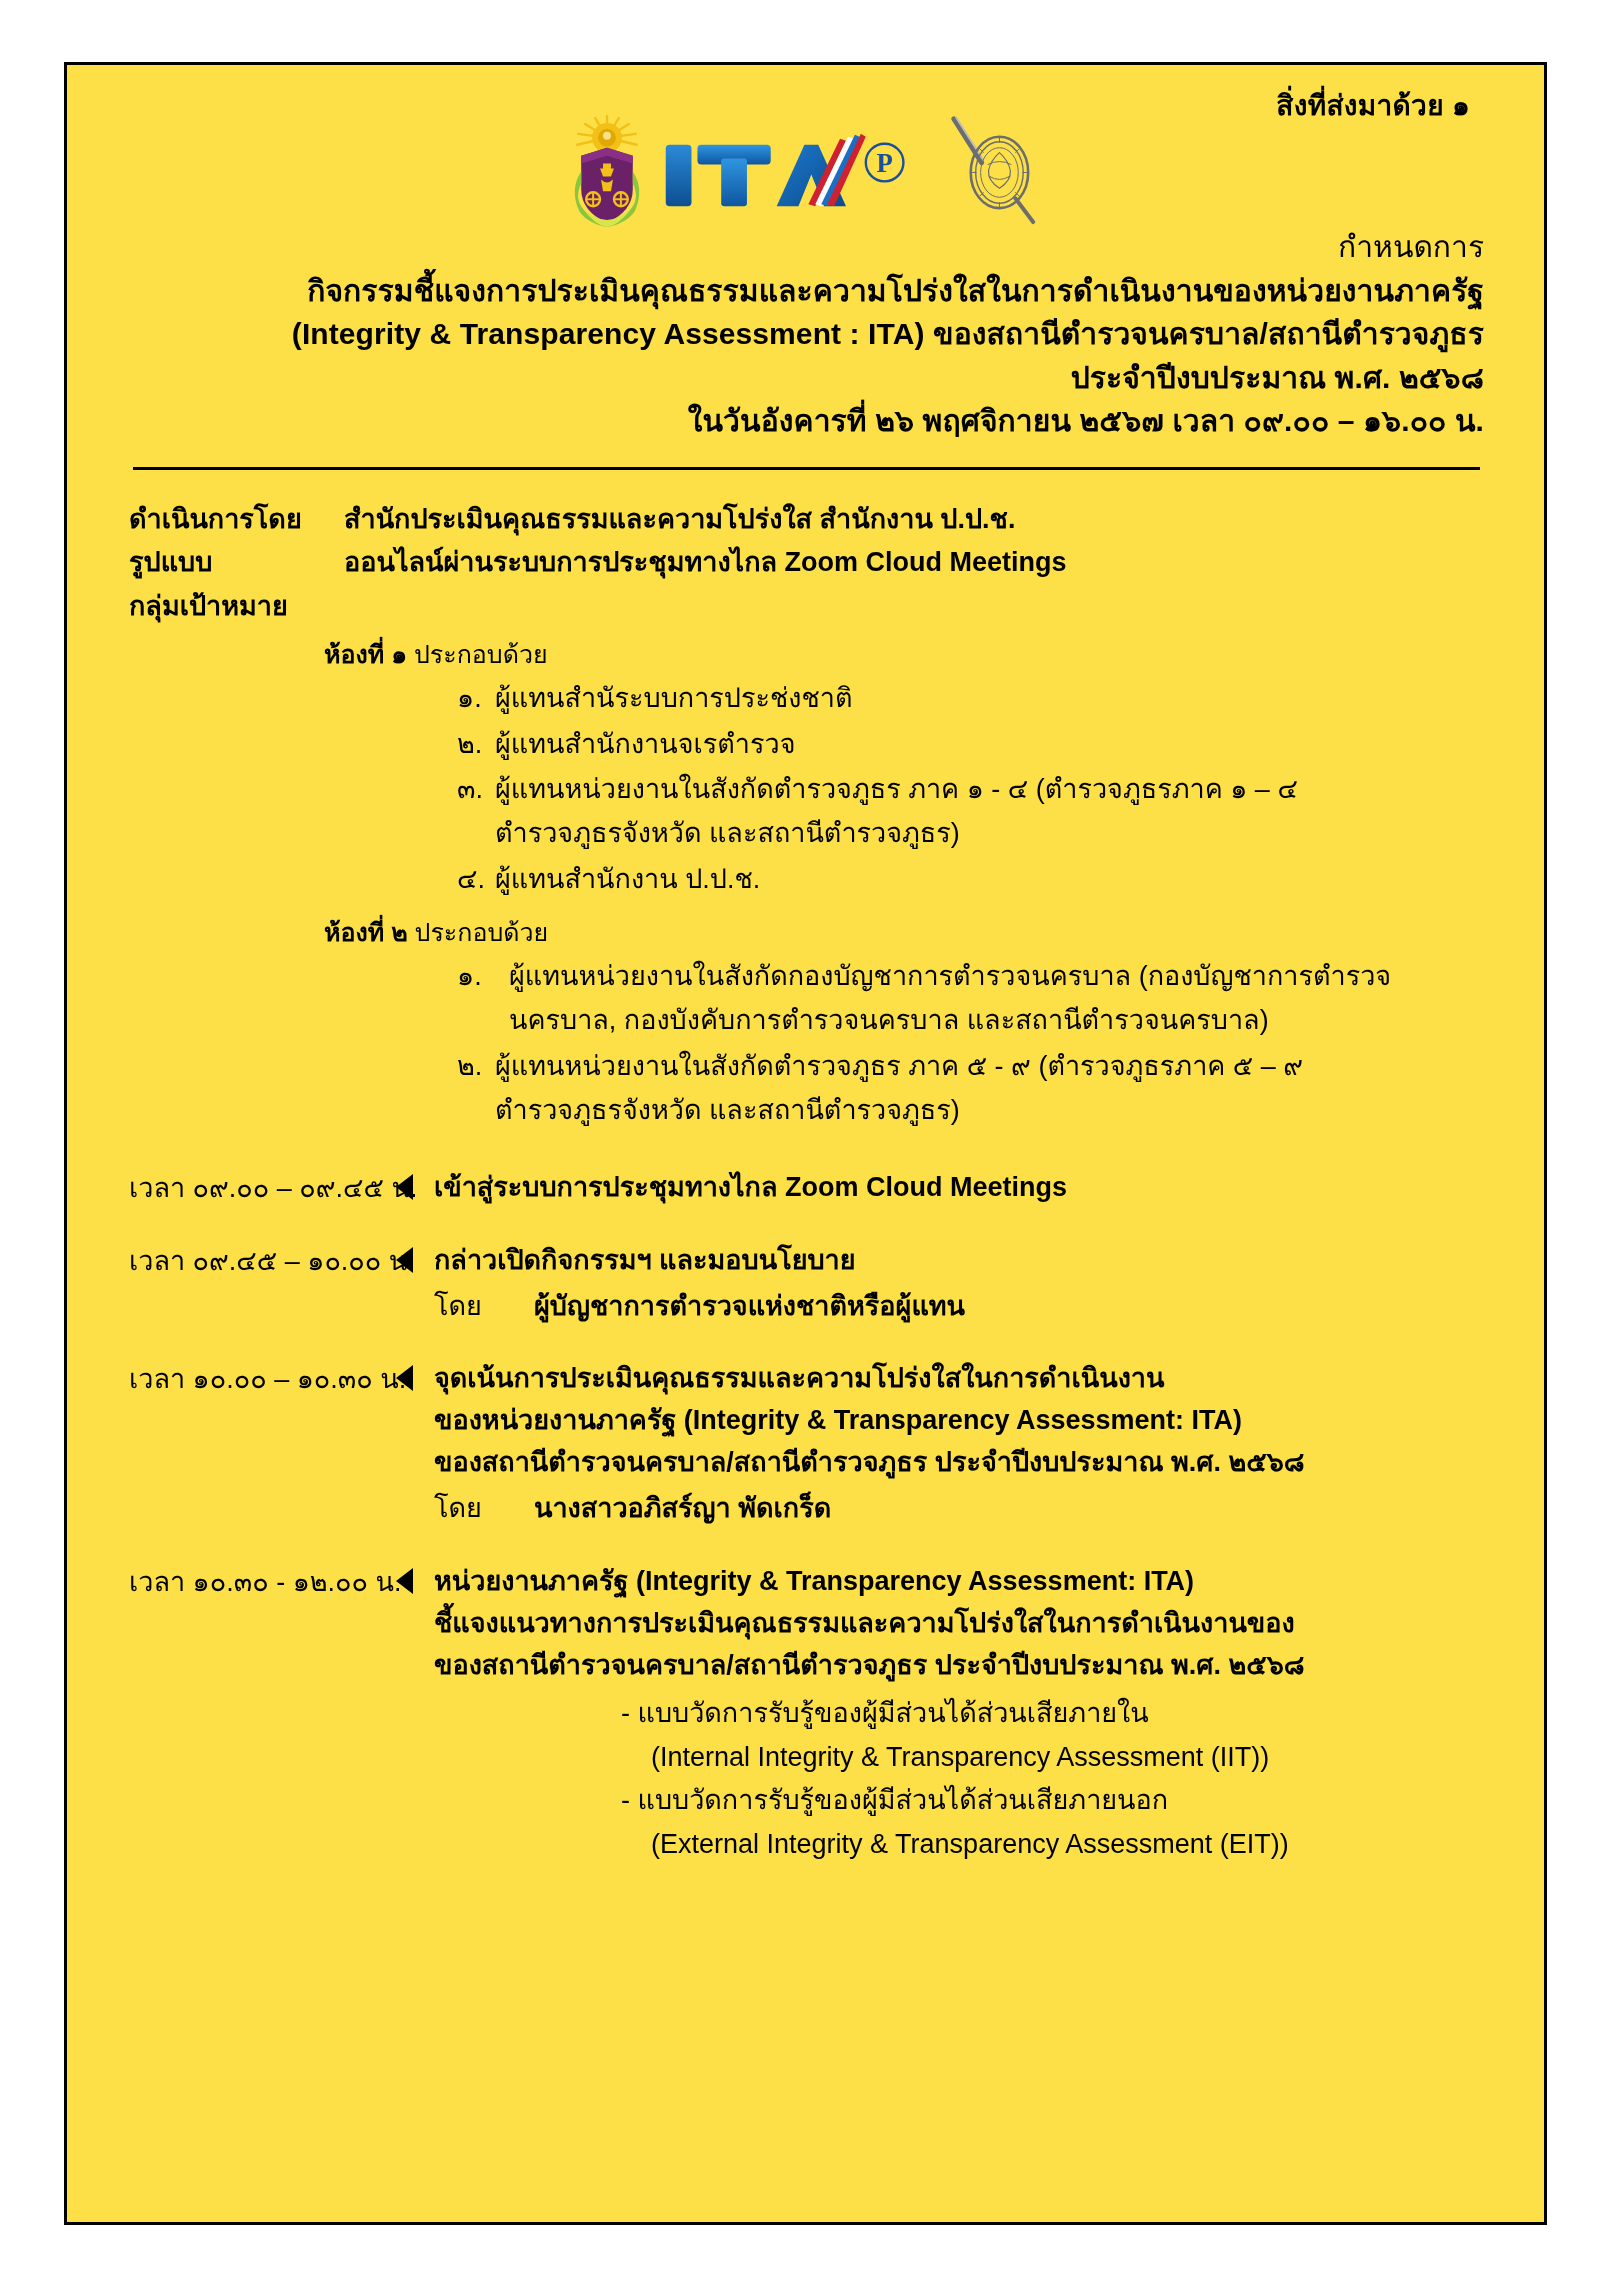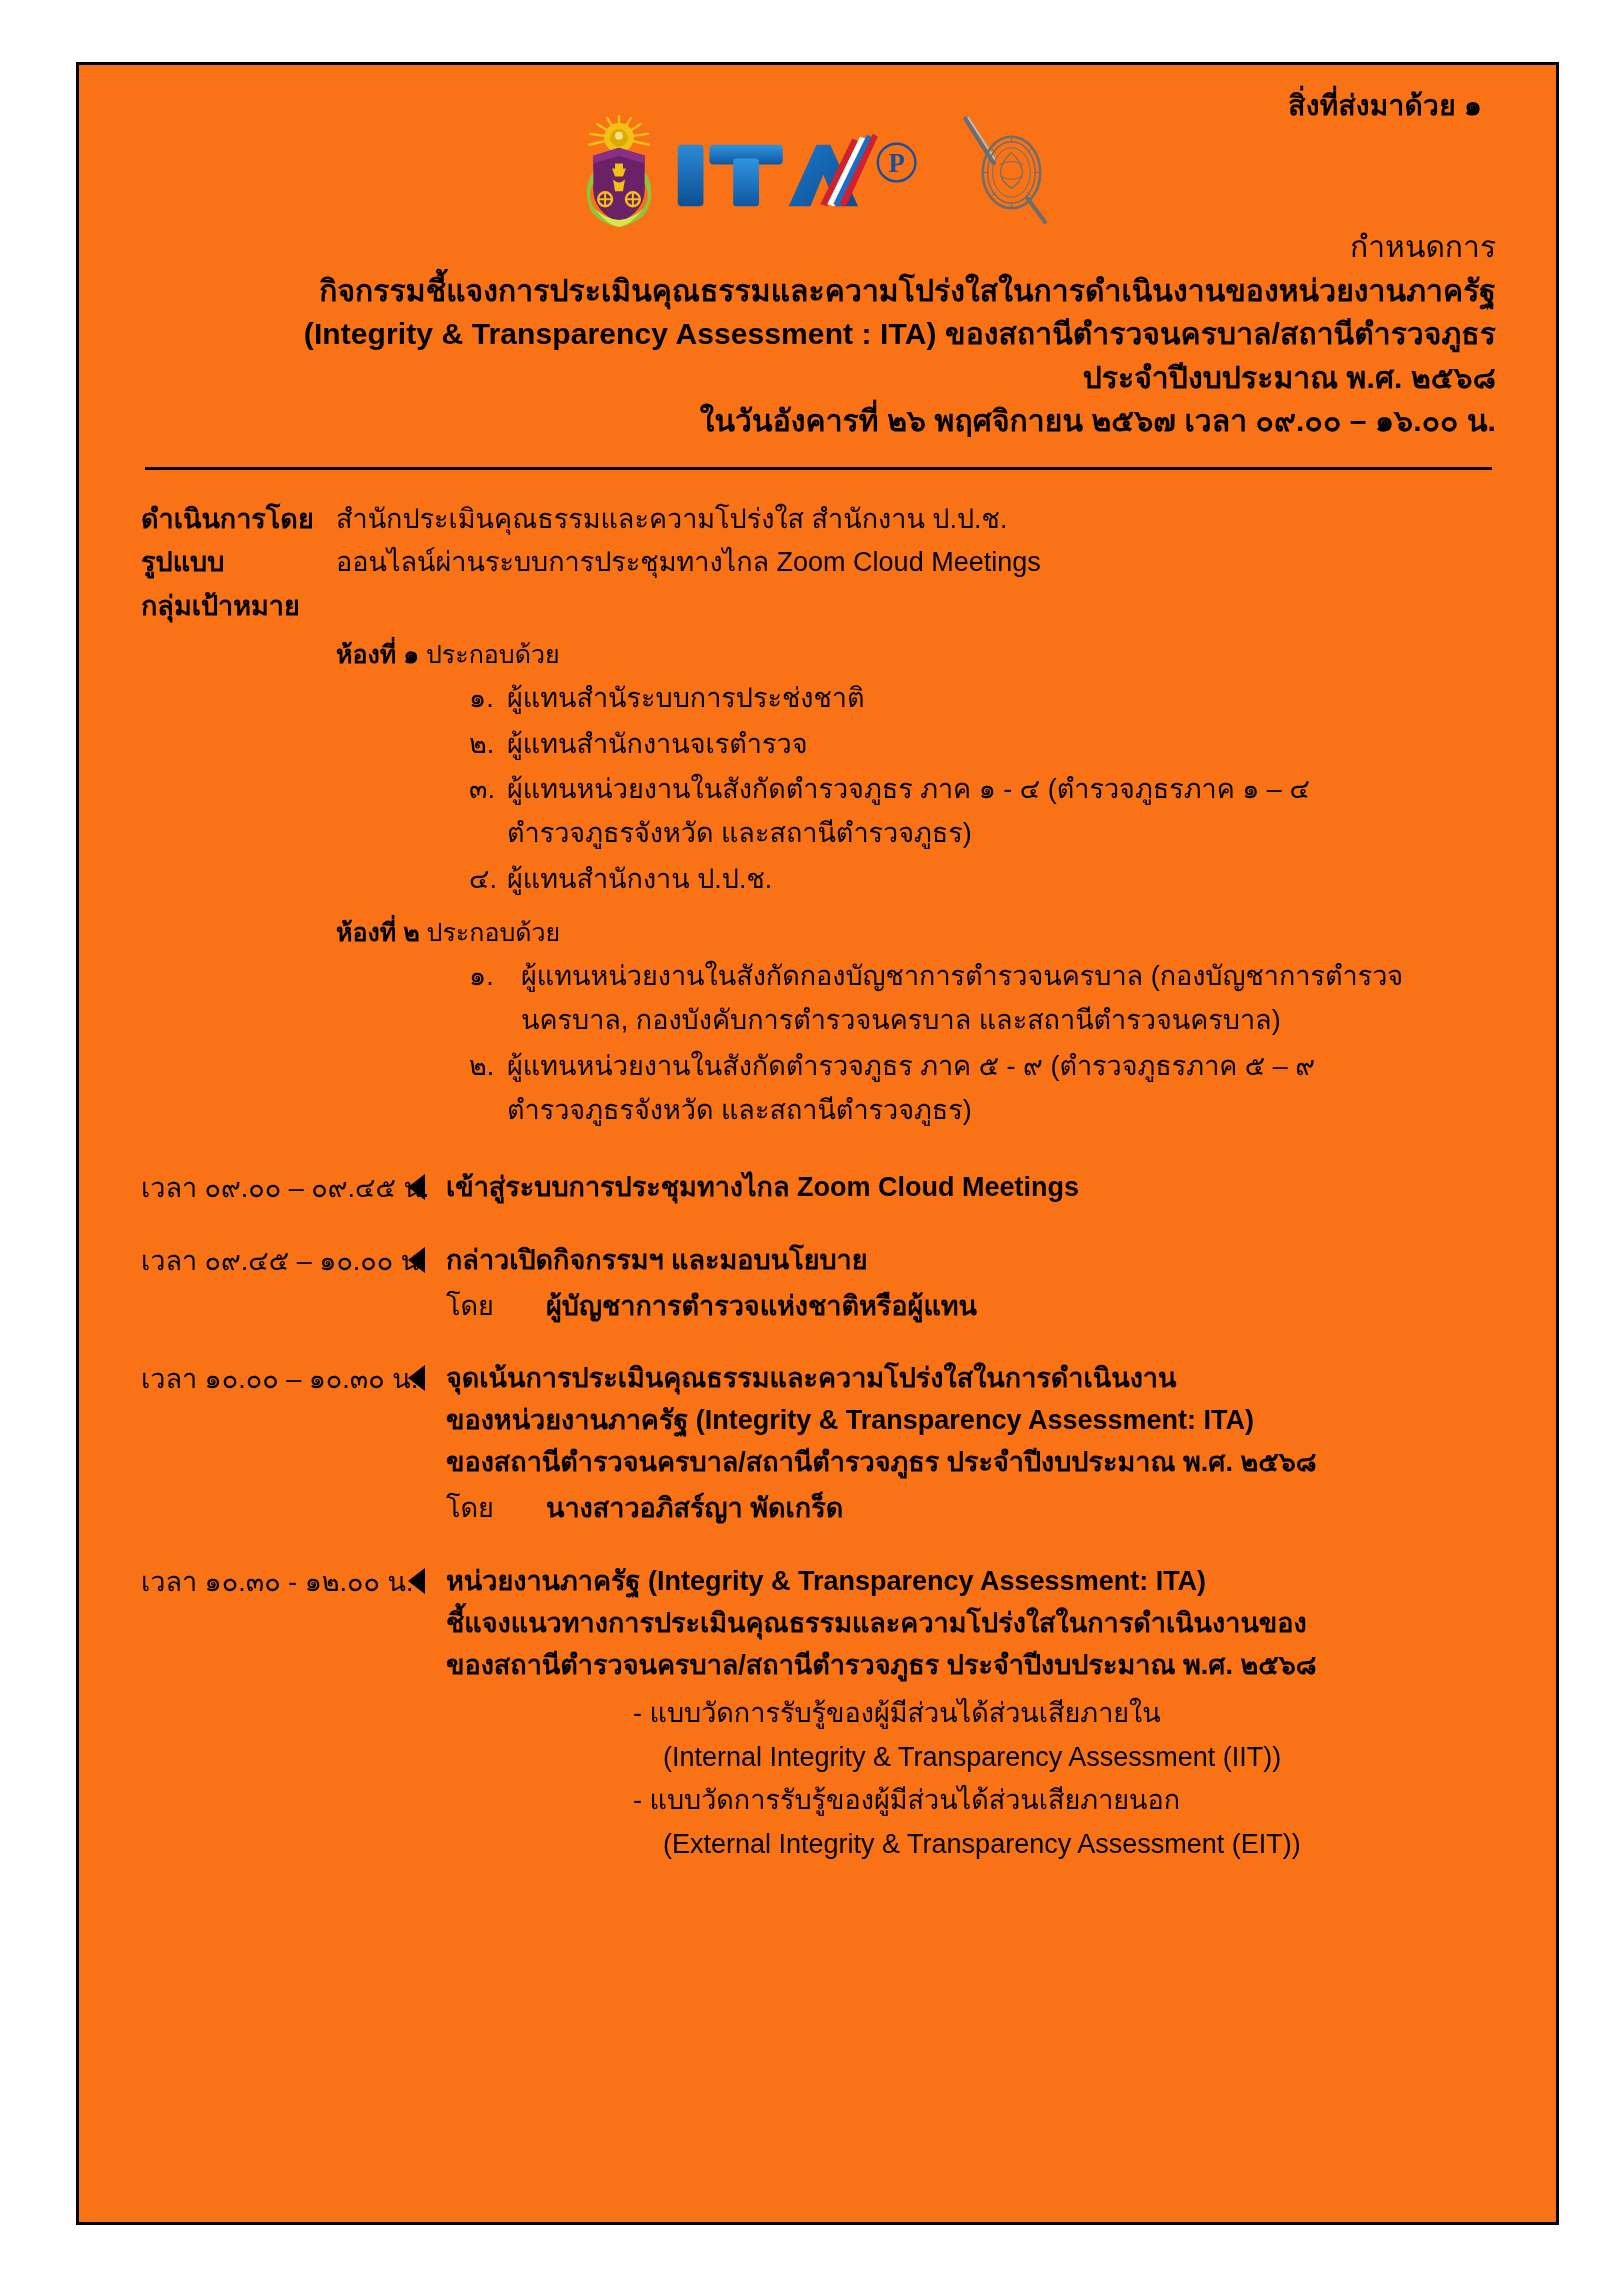--- a/index.html
+++ b/index.html
@@ -11,27 +11,27 @@
   body {
     width: 1613px;
     height: 2292px;
     font-family: "Liberation Sans", "DejaVu Sans", sans-serif;
     color: #000000;
     overflow: hidden;
   }
 
   #page {
     position: absolute;
-    left: 76px;
+    left: 64px;
     top: 62px;
     width: 1483px;
     height: 2163px;
     border: 3px solid #000000;
     box-sizing: border-box;
-    background: #f97316;
+    background: #fde047;
     padding-left: 16px;
   }
 
   #inner {
     position: absolute;
     left: 62px;
     top: 18px;
     width: 1355px;
   }
 
@@ -121,21 +121,21 @@
     display: flex;
     align-items: flex-end;
     line-height: 1.62;
     font-size: 27px;
   }
   .meta-label {
     font-weight: 700;
     width: 195px;
     flex: 0 0 195px;
   }
-  .meta-value { font-weight: 400; }
+  .meta-value { font-weight: 700; margin-left: 20px; }
 
   
   .audience { margin-top: 4px; }
   .room-head {
     font-size: 25px;
     line-height: 1.68;
     padding-left: 195px;
   }
   .room-head b { font-weight: 700; }
   .room-list {

